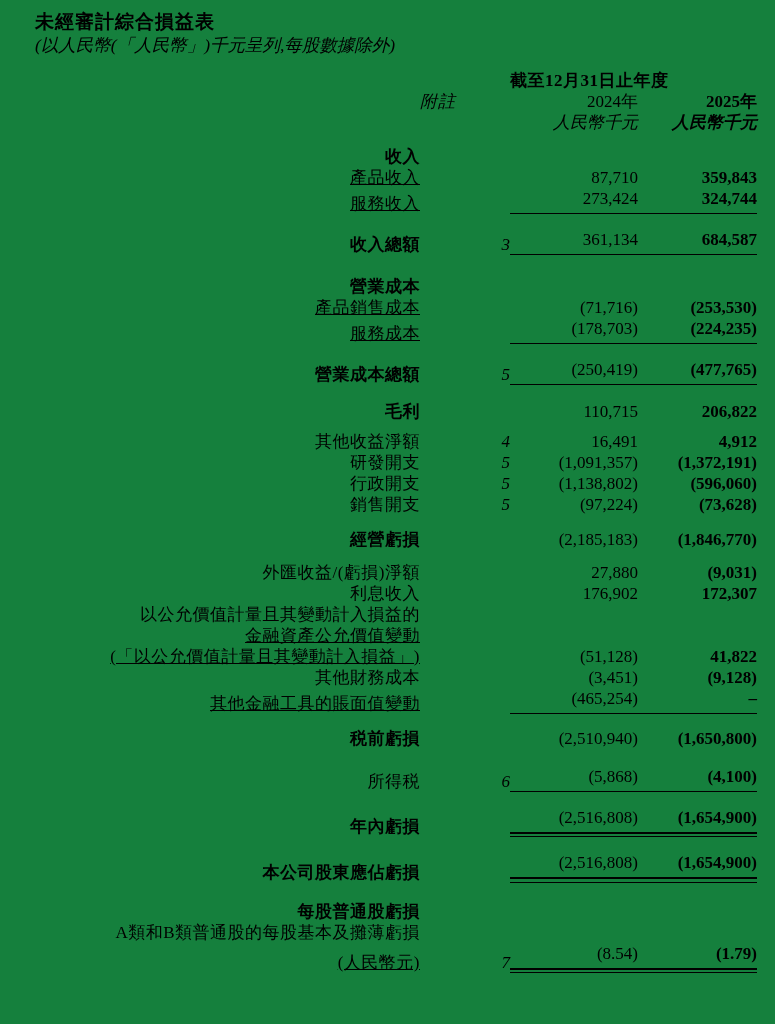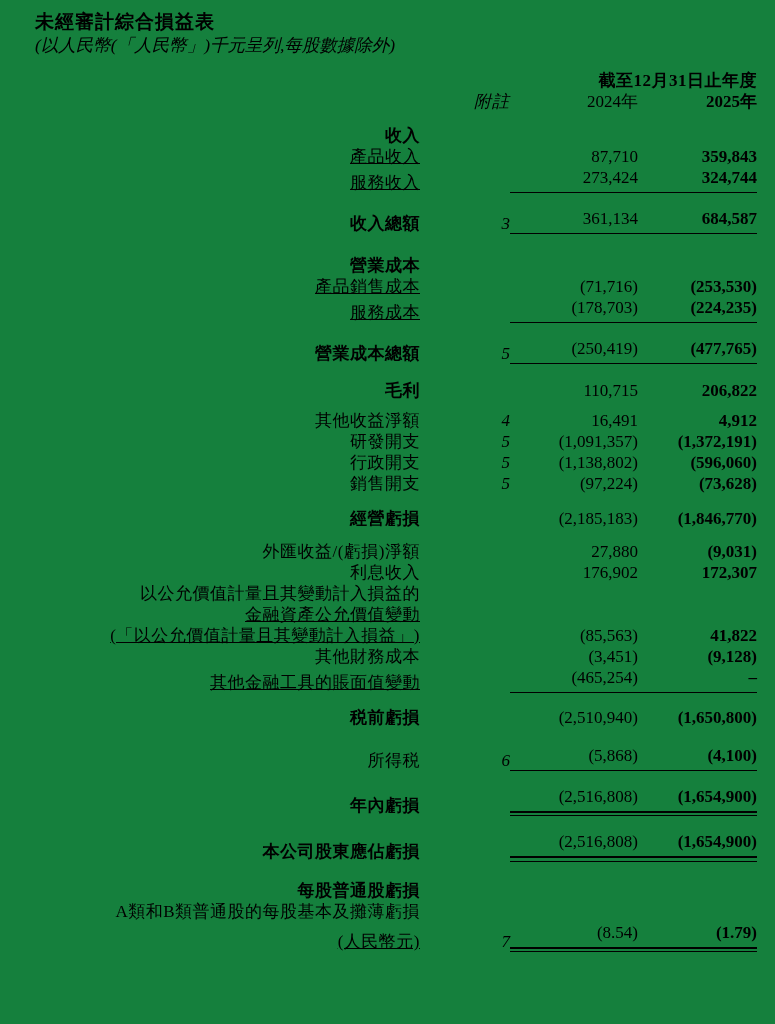--- a/index.html
+++ b/index.html
@@ -47,30 +47,29 @@
   td.lbl.ind { padding-left: 19px; text-decoration: underline; }
   .b { font-weight: bold; }
   .it { font-style: italic; }
   td.note {
     text-align: right;
     padding-right: 18px;
     font-style: italic;
     font-size: 16.5px;
   }
   td.note-h {
-    text-align: right;
     font-style: italic;
     font-size: 17px;
     letter-spacing: 1px;
     margin-top: 40px;
   }
   td.num { text-align: right; }
   td.c25 { padding-left: 10px; }
   td.period {
-    text-align: right;
+    text-align: left;
     font-weight: bold;
     letter-spacing: 0.5px;
     font-size: 17px;
     line-height: 22px;
   }
   .sgl {
     height: 0;
     border-top: 1.3px solid #000;
     margin-top: 4px;
   }
@@ -102,20 +101,26 @@
         <td></td>
         <td></td>
         <td class="period" colspan="2">截至12月31日止年度</td>
       </tr>
       <tr>
         <td></td>
         <td class="note-h">附註</td>
         <td class="num">2024年</td>
         <td class="num b c25">2025年</td>
       </tr>
+      <tr>
+        <td></td>
+        <td></td>
+        <td class="num it">人民幣千元</td>
+        <td class="num b it c25">人民幣千元</td>
+      </tr>
       <tr class="spacer" style="height:13px">
           <td colspan="4"></td>
         </tr>
     </thead>
     <tbody id="stmt-body">
         <tr>
           <td class="lbl b">收入</td>
           <td class="note"></td>
           <td class="num"></td>
           <td class="num b c25"></td>
@@ -239,21 +244,21 @@
         </tr>
         <tr>
           <td class="lbl ind">金融資產公允價值變動</td>
           <td class="note"></td>
           <td class="num"></td>
           <td class="num b c25"></td>
         </tr>
         <tr>
           <td class="lbl ind">(「以公允價值計量且其變動計入損益」)</td>
           <td class="note"></td>
-          <td class="num"><span>(85,563)</span></td>
+          <td class="num"><span>(51,128)</span></td>
           <td class="num b c25"><span>41,822</span></td>
         </tr>
         <tr>
           <td class="lbl">其他財務成本</td>
           <td class="note"></td>
           <td class="num"><span>(3,451)</span></td>
           <td class="num b c25"><span>(9,128)</span></td>
         </tr>
         <tr>
           <td class="lbl ind">其他金融工具的賬面值變動</td>

